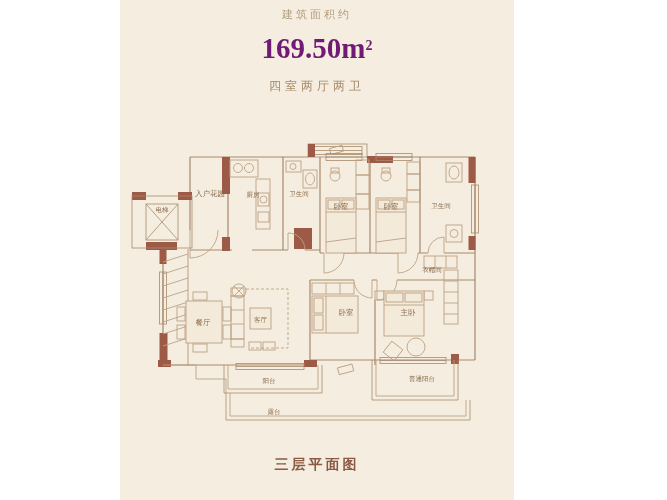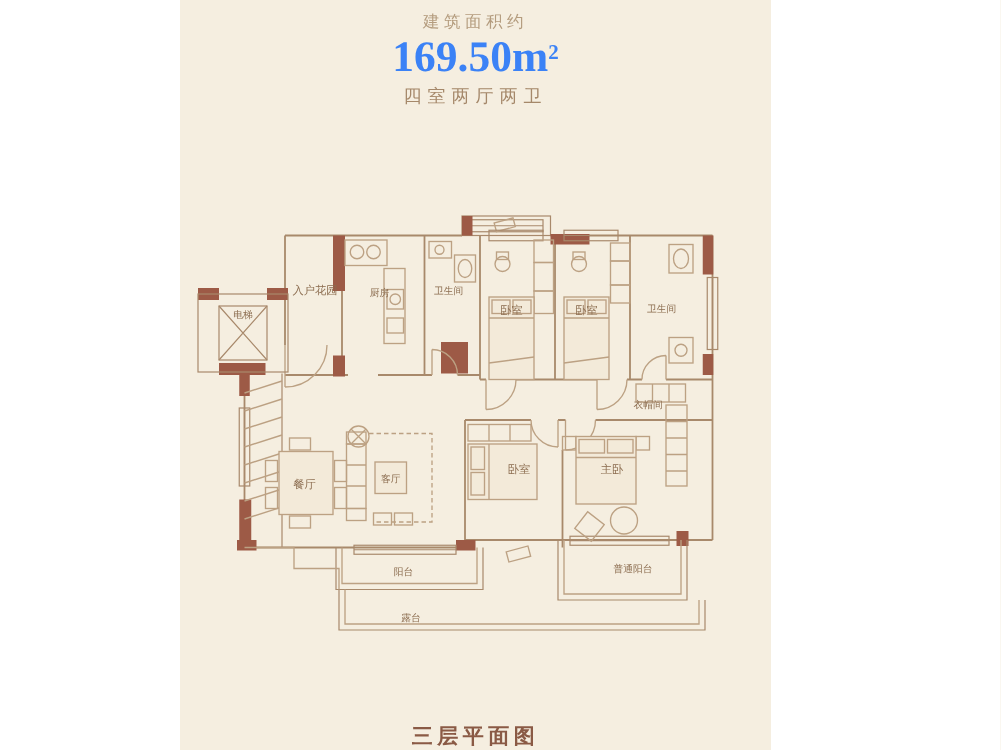--- a/index.html
+++ b/index.html
@@ -4,24 +4,24 @@
 <style>
   html,body{margin:0;padding:0;}
   body{
     width:667px;height:500px;position:relative;background:#ffffff;
     font-family:"Liberation Sans", sans-serif;overflow:hidden;
   }
   .panel{position:absolute;left:120px;top:0;width:394px;height:500px;background:#f5eee0;}
   .header{position:absolute;left:120px;top:7px;width:394px;text-align:center;}
   .header .sub{font-size:11px;letter-spacing:3px;color:#b49c7e;}
   .header .area{font-family:"Liberation Serif", serif;font-weight:bold;font-size:29px;
-    line-height:1.05;color:#3b82f6;margin-top:1px;}
+    line-height:1.05;color:#701a75;margin-top:11px;}
   .header .area .sup{font-size:14px;vertical-align:8px;}
-  .header .layout{font-size:12px;letter-spacing:4px;color:#a5886a;margin-top:3px;}
-  .footer{position:absolute;left:120px;top:482px;width:394px;text-align:center;
+  .header .layout{font-size:12px;letter-spacing:4px;color:#a5886a;margin-top:15px;}
+  .footer{position:absolute;left:120px;top:456px;width:394px;text-align:center;
     font-size:14px;font-weight:bold;letter-spacing:3px;color:#8a5a45;}
   svg{position:absolute;left:0;top:0;}
   .w{fill:none;stroke:#a8896b;stroke-width:1.2;}
   .w2{fill:none;stroke:#a8896b;stroke-width:0.8;}
   .red{fill:#9d5a46;stroke:none;}
   .f{fill:none;stroke:#bca183;stroke-width:0.9;}
   .f2{fill:#f3ead9;stroke:#bca183;stroke-width:0.9;}
   .dash{fill:none;stroke:#bca183;stroke-width:0.9;stroke-dasharray:3 2;}
   .lbl{font-family:"Liberation Sans", sans-serif;font-size:7.5px;fill:#8c6d50;text-anchor:middle;}
   .lbls{font-family:"Liberation Sans", sans-serif;font-size:6.5px;fill:#8c6d50;text-anchor:middle;}

